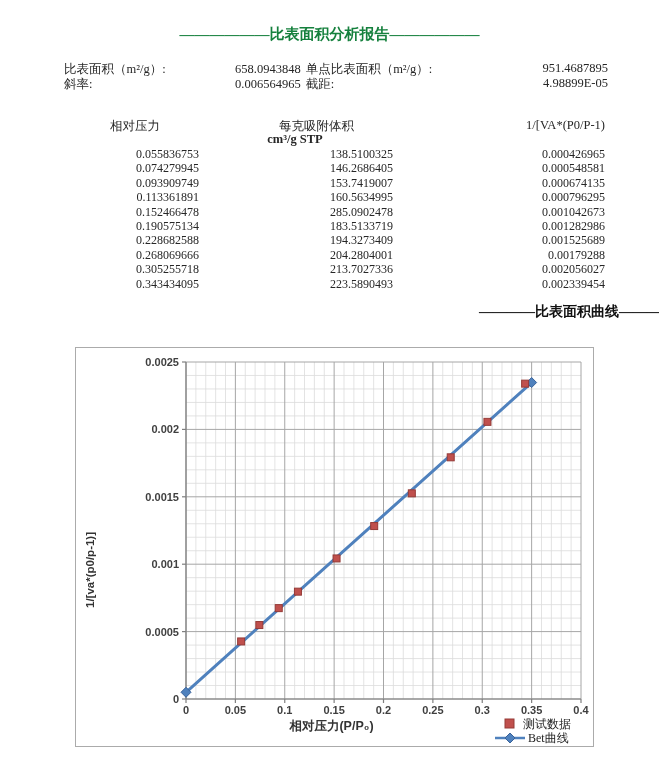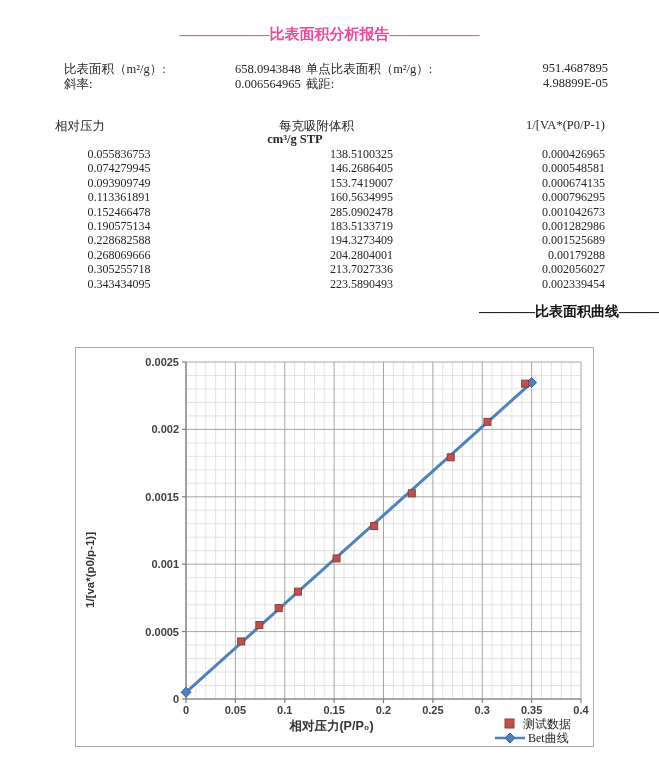--- a/index.html
+++ b/index.html
@@ -3,33 +3,33 @@
 <meta charset="utf-8">
 <style>
   html,body{margin:0;padding:0;background:#e8e8e8;}
   .page{
     position:relative;width:659px;height:767px;background:#ffffff;
     font-family:"Liberation Serif","DejaVu Serif",serif;color:#262626;
     overflow:hidden;margin:0 auto;
   }
   .title1{
     position:absolute;top:25px;left:0;width:100%;text-align:center;
-    font-size:15px;font-weight:bold;color:#ec4899;letter-spacing:0;
+    font-size:15px;font-weight:bold;color:#15803d;letter-spacing:0;
   }
   .title2{
     position:absolute;top:303px;left:16px;width:100%;text-align:right;
     font-size:14px;font-weight:bold;color:#111;
   }
   .meta-row{position:absolute;left:0;width:100%;height:14px;font-size:12.5px;}
   .meta-row .m-label{position:absolute;left:64px;white-space:nowrap;}
   .meta-row .m-mid{position:absolute;left:235px;white-space:nowrap;}
   .meta-row .m-mid .gap{display:inline-block;width:5px;}
   .meta-row .m-right{position:absolute;right:51px;text-align:right;white-space:nowrap;}
   .thead{position:absolute;left:0;width:100%;height:14px;font-size:12.5px;}
-  .c1{position:absolute;left:0;width:160px;text-align:center;white-space:nowrap;}
+  .c1{position:absolute;left:0;width:160px;text-align:right;white-space:nowrap;}
   .c2{position:absolute;left:174px;width:180px;text-align:right;white-space:nowrap;}
   .c2b{position:absolute;left:205px;width:180px;text-align:center;white-space:nowrap;font-weight:bold;}
   .c3{position:absolute;left:359px;right:54px;text-align:right;white-space:nowrap;}
   .tbody{position:absolute;top:147px;left:0;width:100%;}
   .trow{position:relative;height:14.4px;font-size:12px;margin-left:39px;}
   .trow .c1,.trow .c2,.trow .c3{top:0;}
   .chart-box{
     position:absolute;left:75px;top:347px;width:517px;height:398px;
     border:1.5px solid #ababab;background:#fff;box-sizing:content-box;
   }

